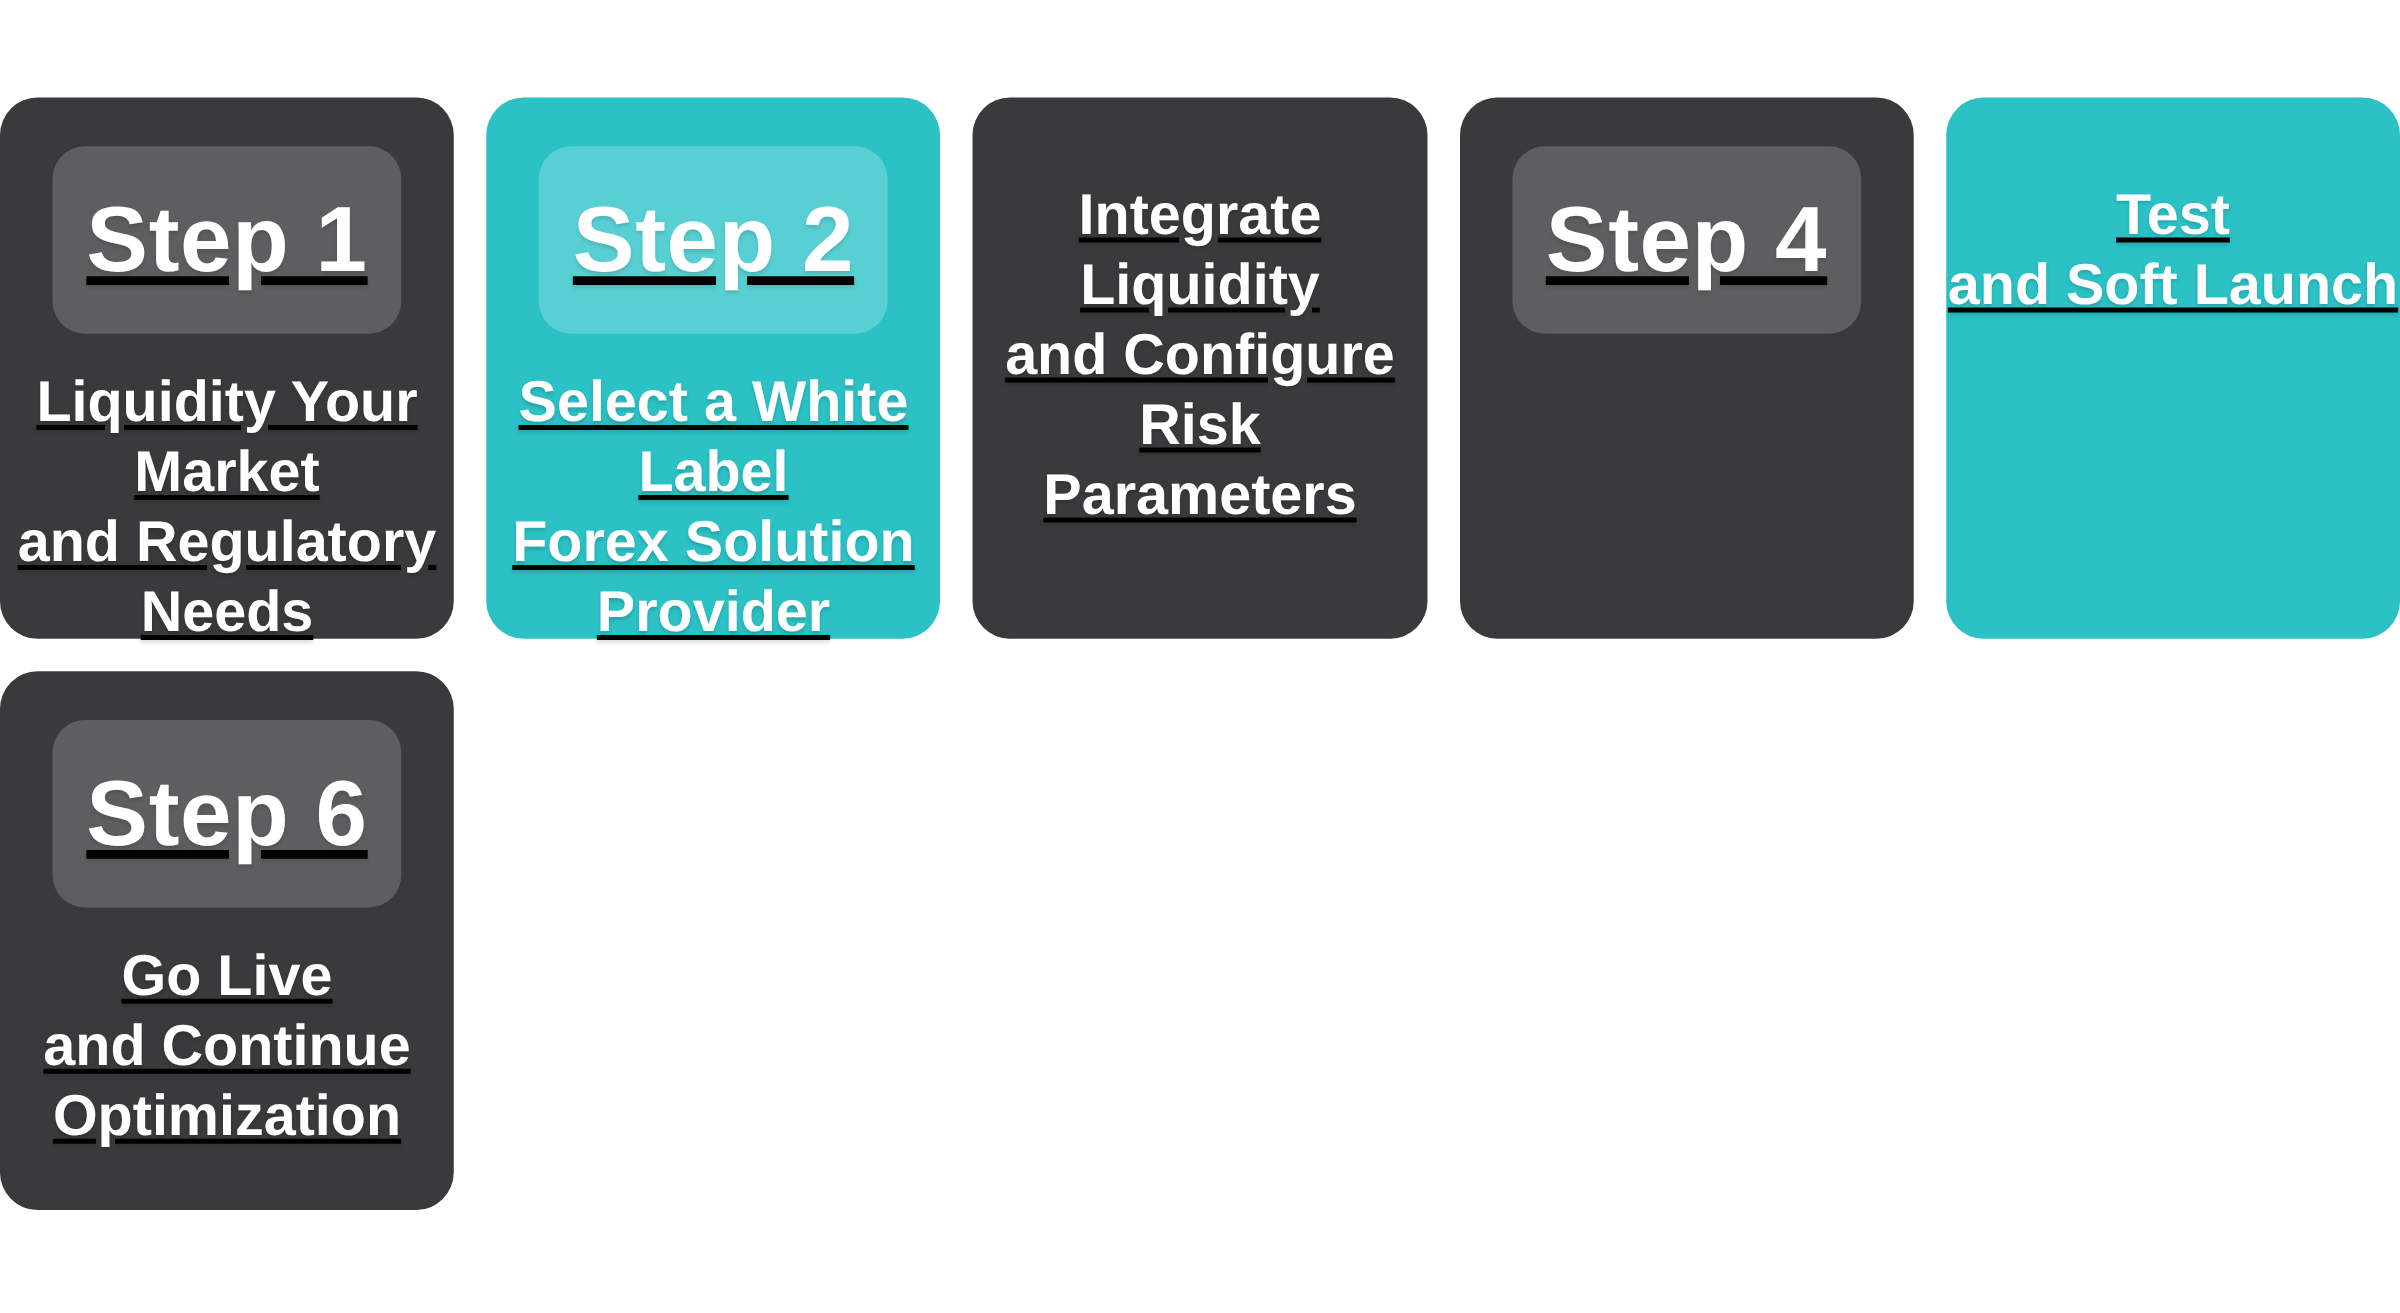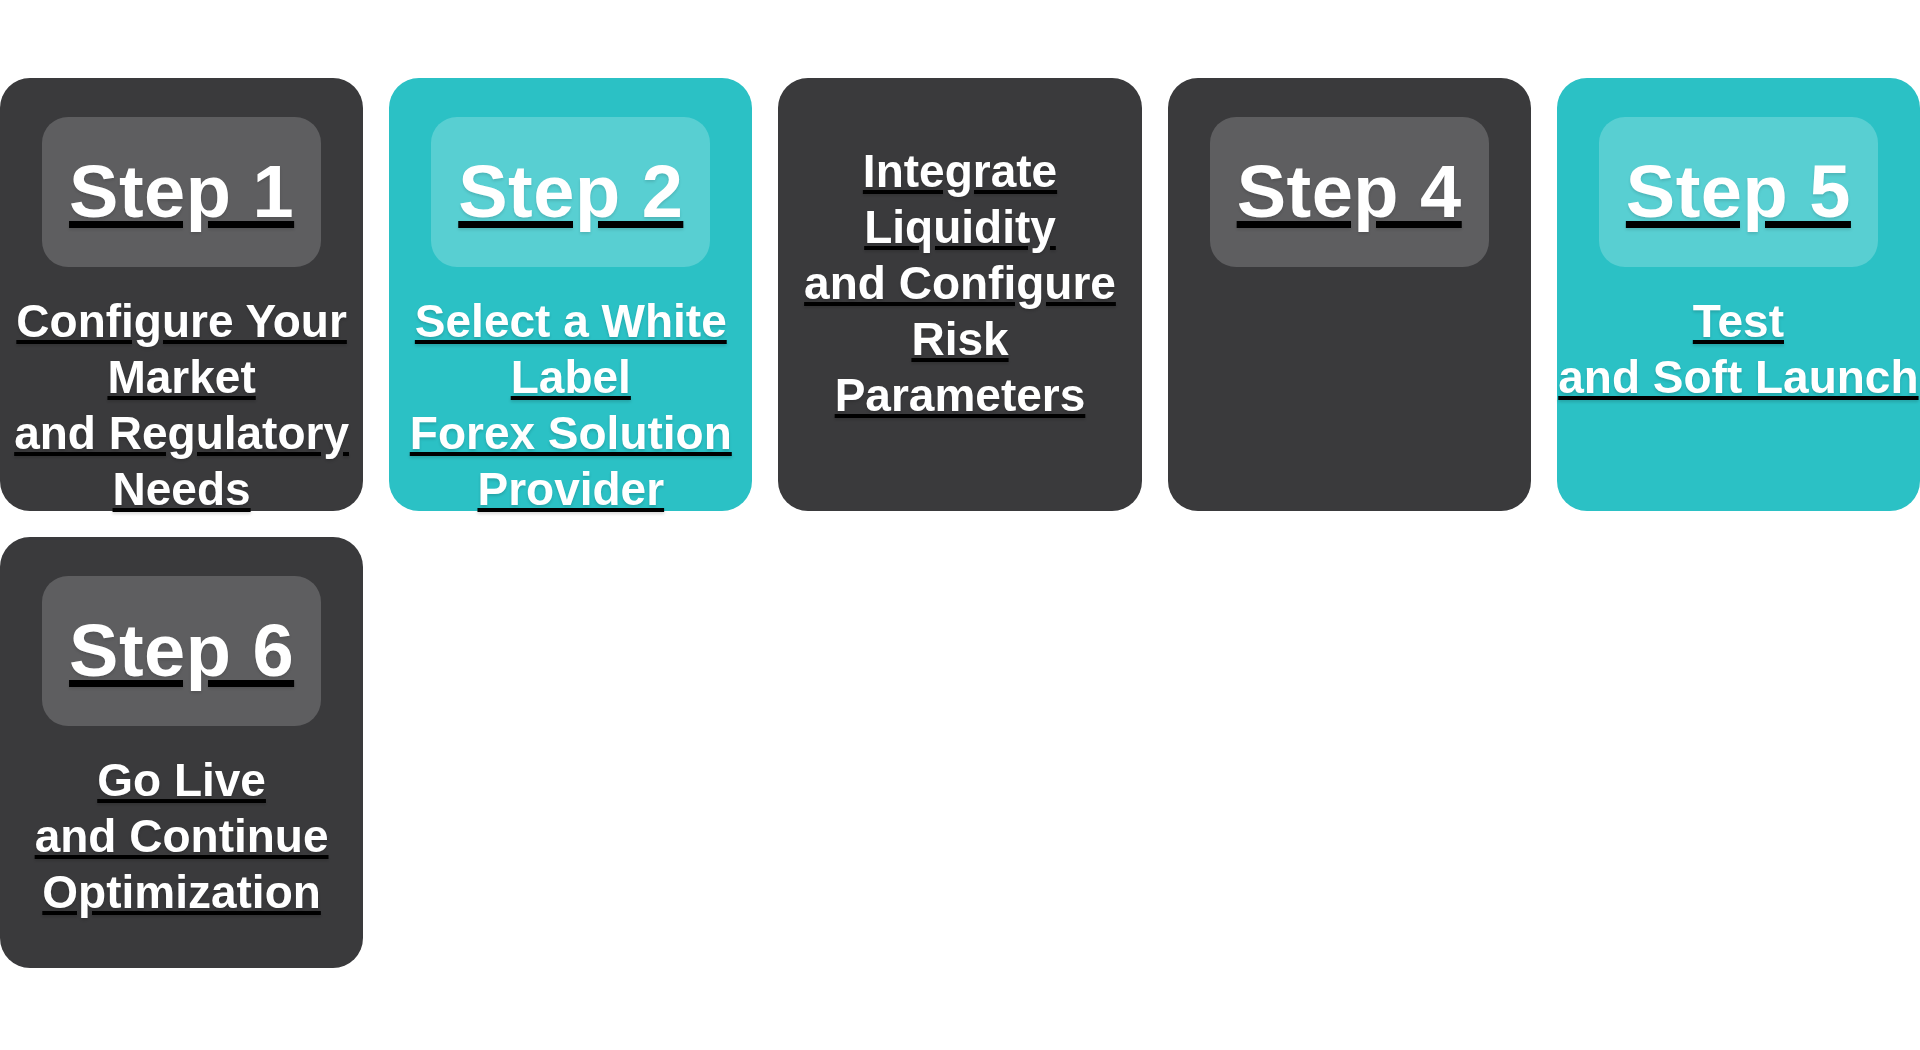--- a/index.html
+++ b/index.html
@@ -65,21 +65,21 @@
 </style>
 </head>
 <body>
 
 <div class="steps-grid">
 
   <div class="step-card" data-variant="dark">
     <div class="step-pill">
       <div class="step-title">Step 1</div>
     </div>
-    <div class="step-desc">Configure Your
+    <div class="step-desc">Liquidity Your
 Market
 and Regulatory Needs</div>
   </div>
 
   <div class="step-card" data-variant="teal">
     <div class="step-pill">
       <div class="step-title">Step 2</div>
     </div>
     <div class="step-desc">Select a White Label
 Forex Solution
@@ -92,23 +92,20 @@
 Parameters</div>
   </div>
 
   <div class="step-card" data-variant="dark">
     <div class="step-pill">
       <div class="step-title">Step 4</div>
     </div>
   </div>
 
   <div class="step-card" data-variant="teal">
-    <div class="step-pill">
-      <div class="step-title">Step 5</div>
-    </div>
     <div class="step-desc">Test
 and Soft Launch</div>
   </div>
 
   <div class="step-card" data-variant="dark">
     <div class="step-pill">
       <div class="step-title">Step 6</div>
     </div>
     <div class="step-desc">Go Live
 and Continue

